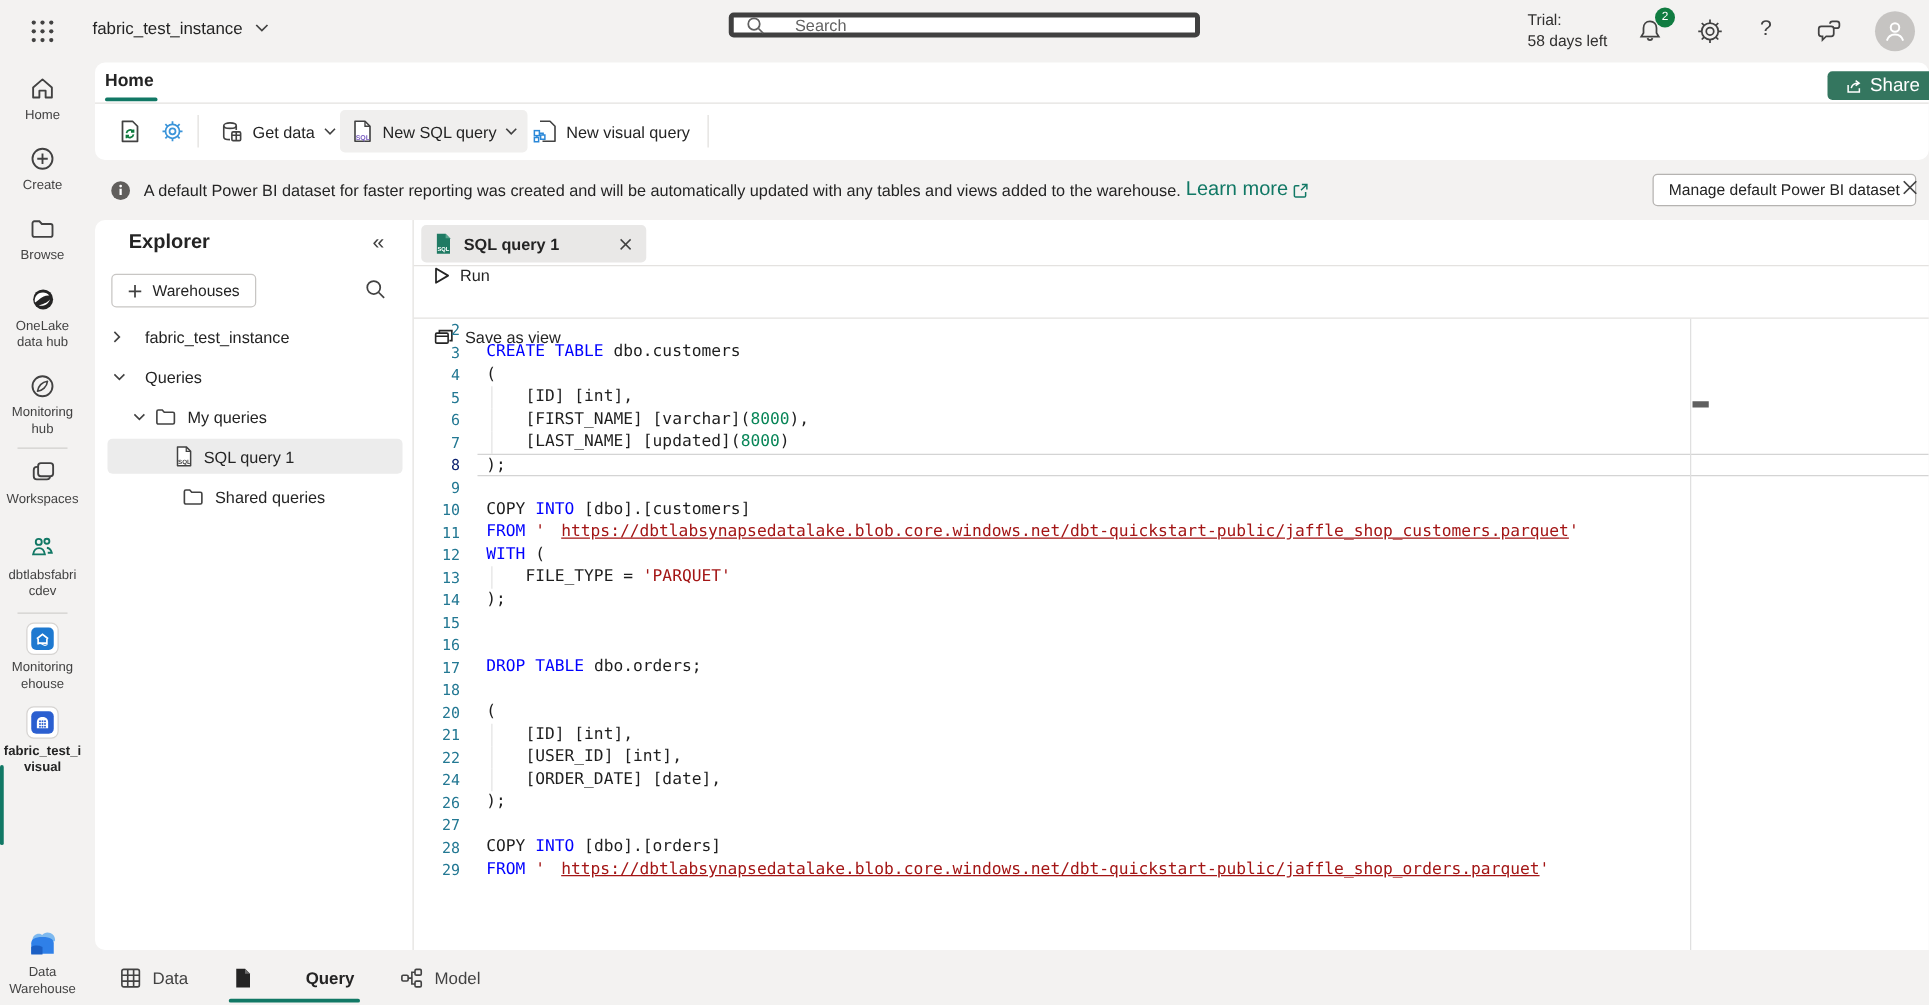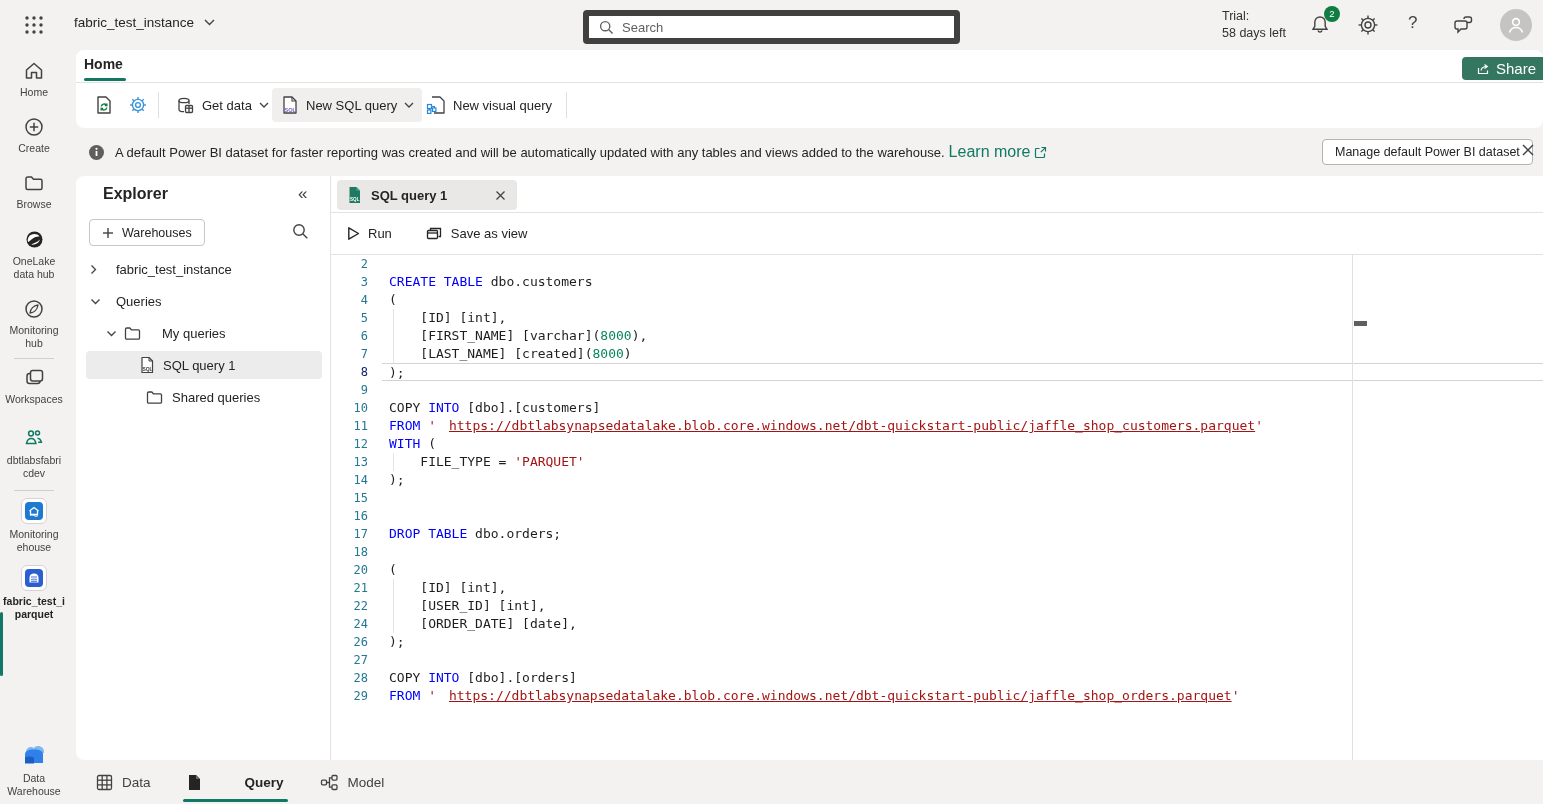--- a/index.html
+++ b/index.html
@@ -3,22 +3,22 @@
 <meta charset="utf-8">
 <style>
   * { margin:0; padding:0; box-sizing:border-box; }
   html,body { width:1543px; height:804px; overflow:hidden; background:#f3f2f1;
     font-family:"Liberation Sans", sans-serif; color:#242424; }
   svg { display:block; }
   
   #topbar { position:absolute; left:0; top:0; width:1543px; height:50px; background:#f3f2f1; }
   #waffle { position:absolute; left:23px; top:14px; width:22px; height:22px; cursor:pointer; }
   #ws-switcher { position:absolute; left:74px; top:15px; font-size:13.5px; display:flex; gap:10px; align-items:center; cursor:pointer; }
-  #searchbox { position:absolute; left:583px; top:10px; width:377px; height:34px; background:#fff;
-    border:6px solid #404040; border-radius:4px; display:flex; align-items:center; padding:0 10px; gap:8px; }
+  #searchbox { position:absolute; left:583px; top:10px; width:377px; height:20px; background:#fff;
+    border:4px solid #404040; border-radius:4px; display:flex; align-items:center; padding:0 10px; gap:24px; }
   #searchbox span { color:#616161; font-size:13px; }
   #trial { position:absolute; left:1222px; top:8px; font-size:12.5px; line-height:17px; color:#323130; }
   .tb-ic { position:absolute; top:13px; width:24px; height:24px; cursor:pointer; }
   #badge { position:absolute; left:1324px; top:6px; min-width:16px; height:16px; border-radius:8px;
     background:#107c41; color:#fff; font-size:9.5px; text-align:center; line-height:16px; padding:0 3px; }
   #help-ic { position:absolute; left:1408px; top:13px; font-size:17px; color:#424242; cursor:pointer; }
   #avatar { position:absolute; left:1500px; top:9px; width:32px; height:32px; border-radius:50%; background:#c6c4c2;
     display:flex; align-items:center; justify-content:center; cursor:pointer; }
   
   #rail { position:absolute; left:0; top:50px; width:68px; height:754px; background:#f3f2f1; }
@@ -60,21 +60,21 @@
   #explorer-search { position:absolute; left:216px; top:47px; cursor:pointer; }
   .trow { position:absolute; left:0; width:254px; height:28px; display:flex; align-items:center; font-size:13px; cursor:pointer; }
   .trow .chev { width:12px; text-align:center; color:#424242; font-size:10px; }
   .trow.selrow { left:10px; width:236px; background:#ececec; border-radius:4px; }
   
   #tabbar { position:absolute; left:255px; top:0; width:1212px; height:37px; border-bottom:1px solid #e4e2e0; }
   #qtab { position:absolute; left:6px; top:4px; width:180px; height:30px; background:#e9e8e7; border-radius:4px;
     display:flex; align-items:center; padding:0 10px; gap:9px; font-size:13px; font-weight:bold; cursor:pointer; }
   #qtab-close { margin-left:auto; cursor:pointer; display:flex; }
   #runbar { position:absolute; left:255px; top:37px; width:1212px; height:42px; border-bottom:1px solid #e4e2e0;
-    display:flex; align-items:center; gap:34px; padding-left:16px; font-size:13px; }
+    display:flex; align-items:flex-start; gap:34px; padding-left:16px; font-size:13px;flex-direction:column; }
   .runbar-btn { display:flex; align-items:center; gap:8px; cursor:pointer; }
   
   #editor { position:absolute; left:254px; top:79px; width:1213px; height:505px; overflow:hidden; }
   .crow { display:flex; height:18px; line-height:18px; font-family:"DejaVu Sans Mono", monospace; font-size:13px; }
   .gut { width:52px; text-align:right; padding-right:14px; color:#237893; font-size:12px; flex:none; }
   .gut.cur { color:#0b216f; }
   .code { flex:1; position:relative; padding-left:7px; white-space:pre; }
   .code.curline { border-top:1px solid #d4d4d4; border-bottom:1px solid #d4d4d4; }
   .guide { position:absolute; left:11px; top:0; bottom:0; border-left:1px solid #e4e4e4; }
   .tk-k { color:#0000ff; } .tk-p { color:#1e1e1e; } .tk-s { color:#a31515; }
@@ -268,21 +268,21 @@
                 <circle cx="6" cy="7.2" r=".8"></circle>
                 <circle cx="8" cy="7.2" r=".8"></circle>
                 <circle cx="4" cy="9.4" r=".8"></circle>
                 <circle cx="6" cy="9.4" r=".8"></circle>
                 <circle cx="8" cy="9.4" r=".8"></circle>
               </g>
             </svg>
           </span>
         </span>
       </span>
-    <div class="rlb"><span>fabric_test_i</span><br><span>parquet</span></div>
+    <div class="rlb"><span>fabric_test_i</span><br><span>visual</span></div>
   </div>
   <div class="rail-item" style="top:692px">
     <span class="ric">
         <svg width="28" height="26" viewBox="0 0 28 26">
           <path d="M6 10c0-3 2.5-5 5-5 1 0 2 .3 2.7 1C14.8 4.8 16.3 4 18 4c3.3 0 6 2.4 6 5.6 0 .5-.05.9-.15 1.4H6z" fill="#7db9ef"></path>
           <path d="M5 12.5C5 9.5 7.5 7.5 14 7.5s9 2 9 5v8.5H5z" fill="#2f80e8"></path>
           <path d="M5 21.5v-6c2.5-1.5 6-1.5 9 0v6z" fill="#1b5fc4"></path>
         </svg>
       </span>
     <div class="rlb"><span>Data</span><br><span>Warehouse</span></div>
@@ -431,21 +431,21 @@
   </div>
   <div class="trow" style="top:143px; padding-left:30px">
     <span class="chev">
         <svg width="11" height="7" viewBox="0 0 11 7">
           <polyline points="1.5,1.5 5.5,5.5 9.5,1.5" fill="none" stroke="#424242" stroke-width="1.3"></polyline>
         </svg>
       </span>
     <svg style="margin-left:6px" width="17" height="15" viewBox="0 0 17 15">
         <path d="M1.5 3.2a1.2 1.2 0 011.2-1.2h3.1l1.6 1.8h6.9a1.2 1.2 0 011.2 1.2v7a1.2 1.2 0 01-1.2 1.2H2.7a1.2 1.2 0 01-1.2-1.2z" fill="none" stroke="#424242" stroke-width="1.3"></path>
       </svg>
-    <span style="margin-left:21px">My queries</span>
+    <span style="margin-left:9px">My queries</span>
   </div>
   <div class="trow selrow" style="top:175px; padding-left:53px">
     <svg width="16" height="18" viewBox="0 0 16 18">
         <path d="M3 1.5h7l3.5 3.5v11.5H3z" fill="#fff" stroke="#424242" stroke-width="1.2" stroke-linejoin="round"></path>
         <path d="M10 1.5V5h3.5" fill="none" stroke="#424242" stroke-width="1"></path>
         <text x="3.4" y="15.3" font-size="5" font-weight="bold" fill="#424242" font-family="Liberation Sans, sans-serif">SQL</text>
       </svg>
     <span style="margin-left:8px">SQL query 1</span>
   </div>
   <div class="trow" style="top:207px; padding-left:70px">
@@ -513,21 +513,21 @@
         <div class="crow">
           <span class="gut">5</span>
           <span class="code"><i class="guide"></i><span class="tk-p">    [ID] [int],</span></span>
         </div>
         <div class="crow">
           <span class="gut">6</span>
           <span class="code"><i class="guide"></i><span class="tk-p">    [FIRST_NAME] [varchar](</span><span class="tk-n">8000</span><span class="tk-p">),</span></span>
         </div>
         <div class="crow">
           <span class="gut">7</span>
-          <span class="code"><i class="guide"></i><span class="tk-p">    [LAST_NAME] [created](</span><span class="tk-n">8000</span><span class="tk-p">)</span></span>
+          <span class="code"><i class="guide"></i><span class="tk-p">    [LAST_NAME] [updated](</span><span class="tk-n">8000</span><span class="tk-p">)</span></span>
         </div>
         <div class="crow">
           <span class="gut cur">8</span>
           <span class="code curline"><span class="tk-p">);</span></span>
         </div>
         <div class="crow">
           <span class="gut">9</span>
           <span class="code"></span>
         </div>
         <div class="crow">

